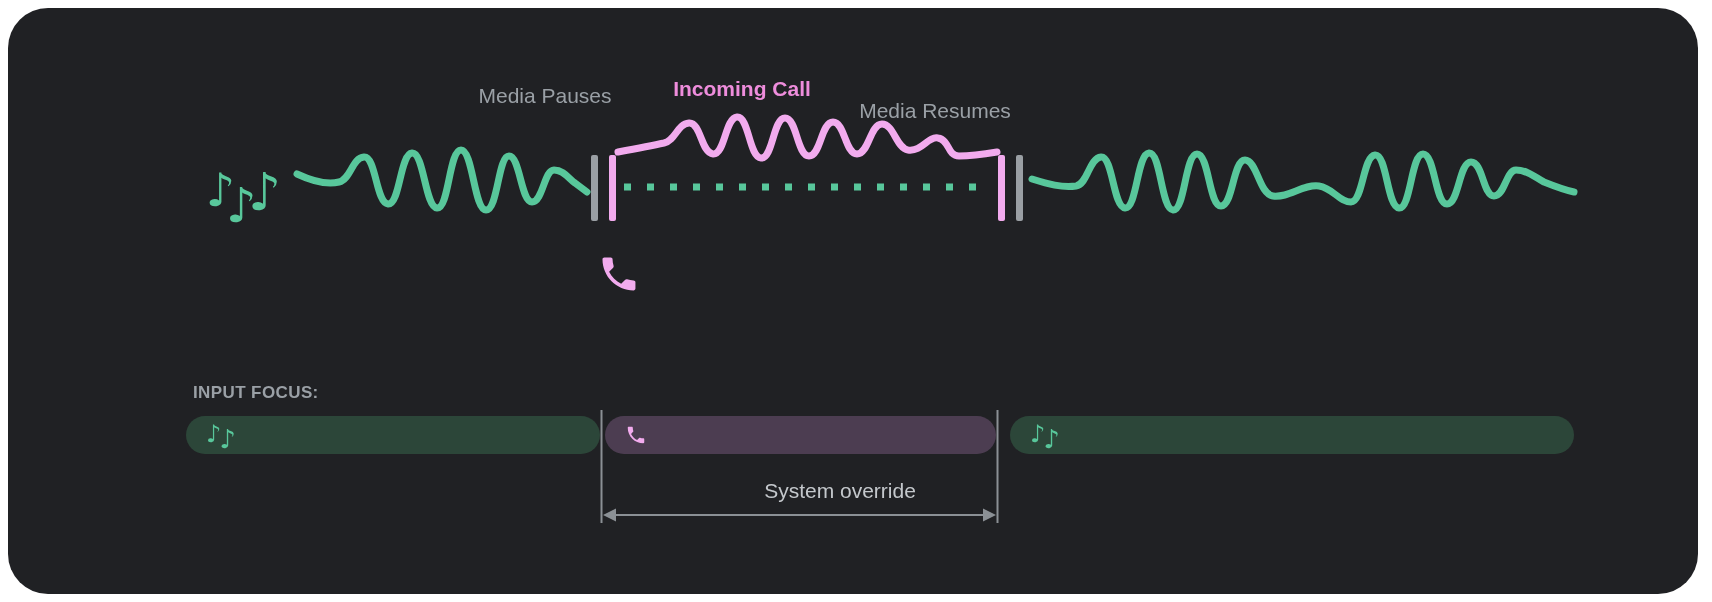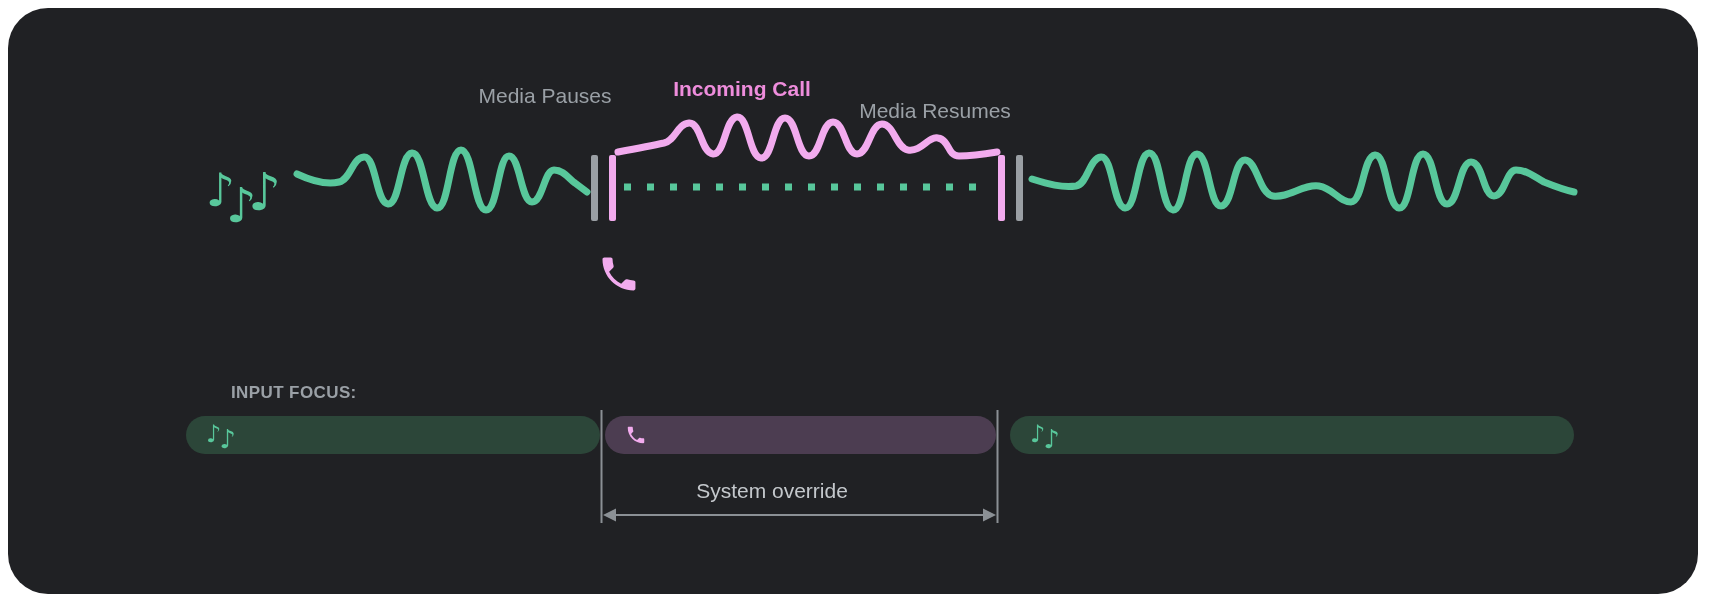--- a/index.html
+++ b/index.html
@@ -71,21 +71,21 @@
     <line x1="612" y1="515" x2="987" y2="515" stroke="#8b9095" stroke-width="2"></line>
     <polygon points="603,515 616,508.5 616,521.5" fill="#8b9095"></polygon>
     <polygon points="996,515 983,508.5 983,521.5" fill="#8b9095"></polygon>
   </g>
 </svg>
 
 <div class="lbl lbl-gray lbl-center" style="left:545px;top:84px;">Media Pauses</div>
 <div class="lbl incoming lbl-center" style="left:742px;top:77px;">Incoming Call</div>
 <div class="lbl lbl-gray lbl-center" style="left:935px;top:99px;text-align:right;">Media Resumes</div>
 
-<div class="lbl input-focus" style="left:193px;top:383px;margin-left:38px;">INPUT FOCUS:</div>
+<div class="lbl input-focus" style="left:193px;top:383px;">INPUT FOCUS:</div>
 
 <div class="focus-bar bar-media" style="left:186px;width:414px;">
   <span>
     <span class="note-sm a">♪</span><span class="note-sm b">♪</span>
   </span>
 </div>
 
 <div class="focus-bar bar-call" style="left:605px;width:391px;">
   <span class="phone-sm">
     <svg width="22" height="22" viewBox="0 0 24 24">
@@ -93,13 +93,13 @@
     </svg>
   </span>
 </div>
 
 <div class="focus-bar bar-media" style="left:1010px;width:564px;">
   <span>
     <span class="note-sm a">♪</span><span class="note-sm b">♪</span>
   </span>
 </div>
 
-<div class="lbl override lbl-center" style="left:772px;top:479px;">System override</div>
+<div class="lbl override lbl-center" style="left:840px;top:479px;">System override</div>
 
 </body></html>

